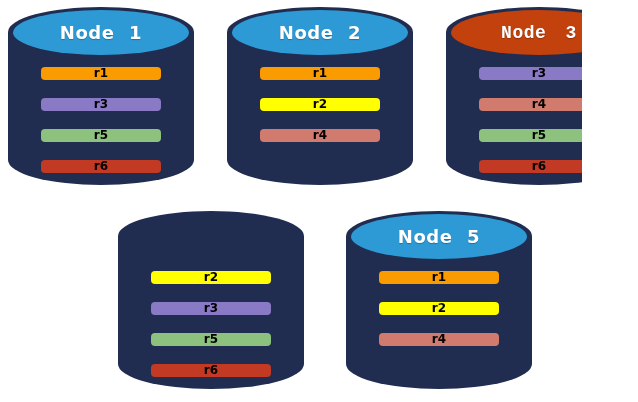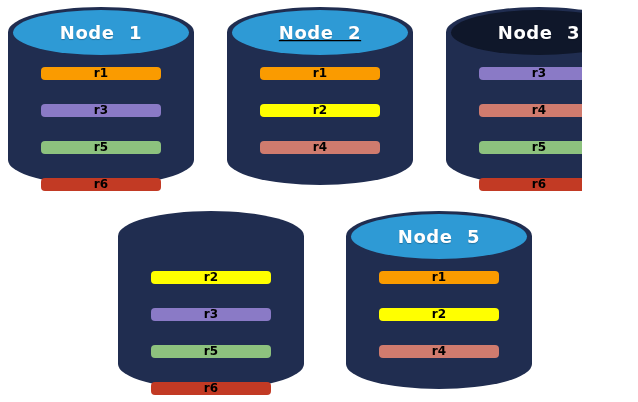--- a/index.html
+++ b/index.html
@@ -44,21 +44,21 @@
     word-spacing: 8px;
     letter-spacing: 0.5px;
     text-shadow: 0 1px 1px rgba(0,0,0,0.25);
   }
   .bars {
     position: absolute;
     left: 33px; right: 33px;
     top: 60px;
     display: flex;
     flex-direction: column;
-    gap: 24px;
+    gap: 18px;
   }
   .bar {
     height: 13px;
     border-radius: 4px;
     display: flex;
     align-items: center;
     justify-content: center;
   }
   .bar-label {
     color: #000000;
@@ -94,39 +94,39 @@
         <span class="bar-label">r5</span>
       </div>
       <div class="bar" style="background: rgb(194, 58, 36);">
         <span class="bar-label">r6</span>
       </div>
     </div>
   </div>
 
   <div class="cyl n2">
     <div class="cyl-body" style="background: rgb(32, 45, 80);"></div>
-    <div class="cyl-top" style="background: rgb(46, 154, 213); text-decoration: underline;">
+    <div class="cyl-top" style="background: rgb(46, 154, 213);">
       <span class="cyl-label">Node 2</span>
     </div>
     <div class="bars">
       <div class="bar" style="background: rgb(250, 155, 0);">
         <span class="bar-label">r1</span>
       </div>
       <div class="bar" style="background: rgb(255, 255, 0);">
         <span class="bar-label">r2</span>
       </div>
       <div class="bar" style="background: rgb(208, 123, 110);">
         <span class="bar-label">r4</span>
       </div>
     </div>
   </div>
 
   <div class="cyl n3">
     <div class="cyl-body" style="background: rgb(32, 45, 80);"></div>
-    <div class="cyl-top" style="background: #0f172a;">
+    <div class="cyl-top" style="background: #c2410c; font-family: Liberation Mono, monospace;">
       <span class="cyl-label">Node 3</span>
     </div>
     <div class="bars">
       <div class="bar" style="background: rgb(138, 122, 198);">
         <span class="bar-label">r3</span>
       </div>
       <div class="bar" style="background: rgb(208, 123, 110);">
         <span class="bar-label">r4</span>
       </div>
       <div class="bar" style="background: rgb(141, 194, 126);">

